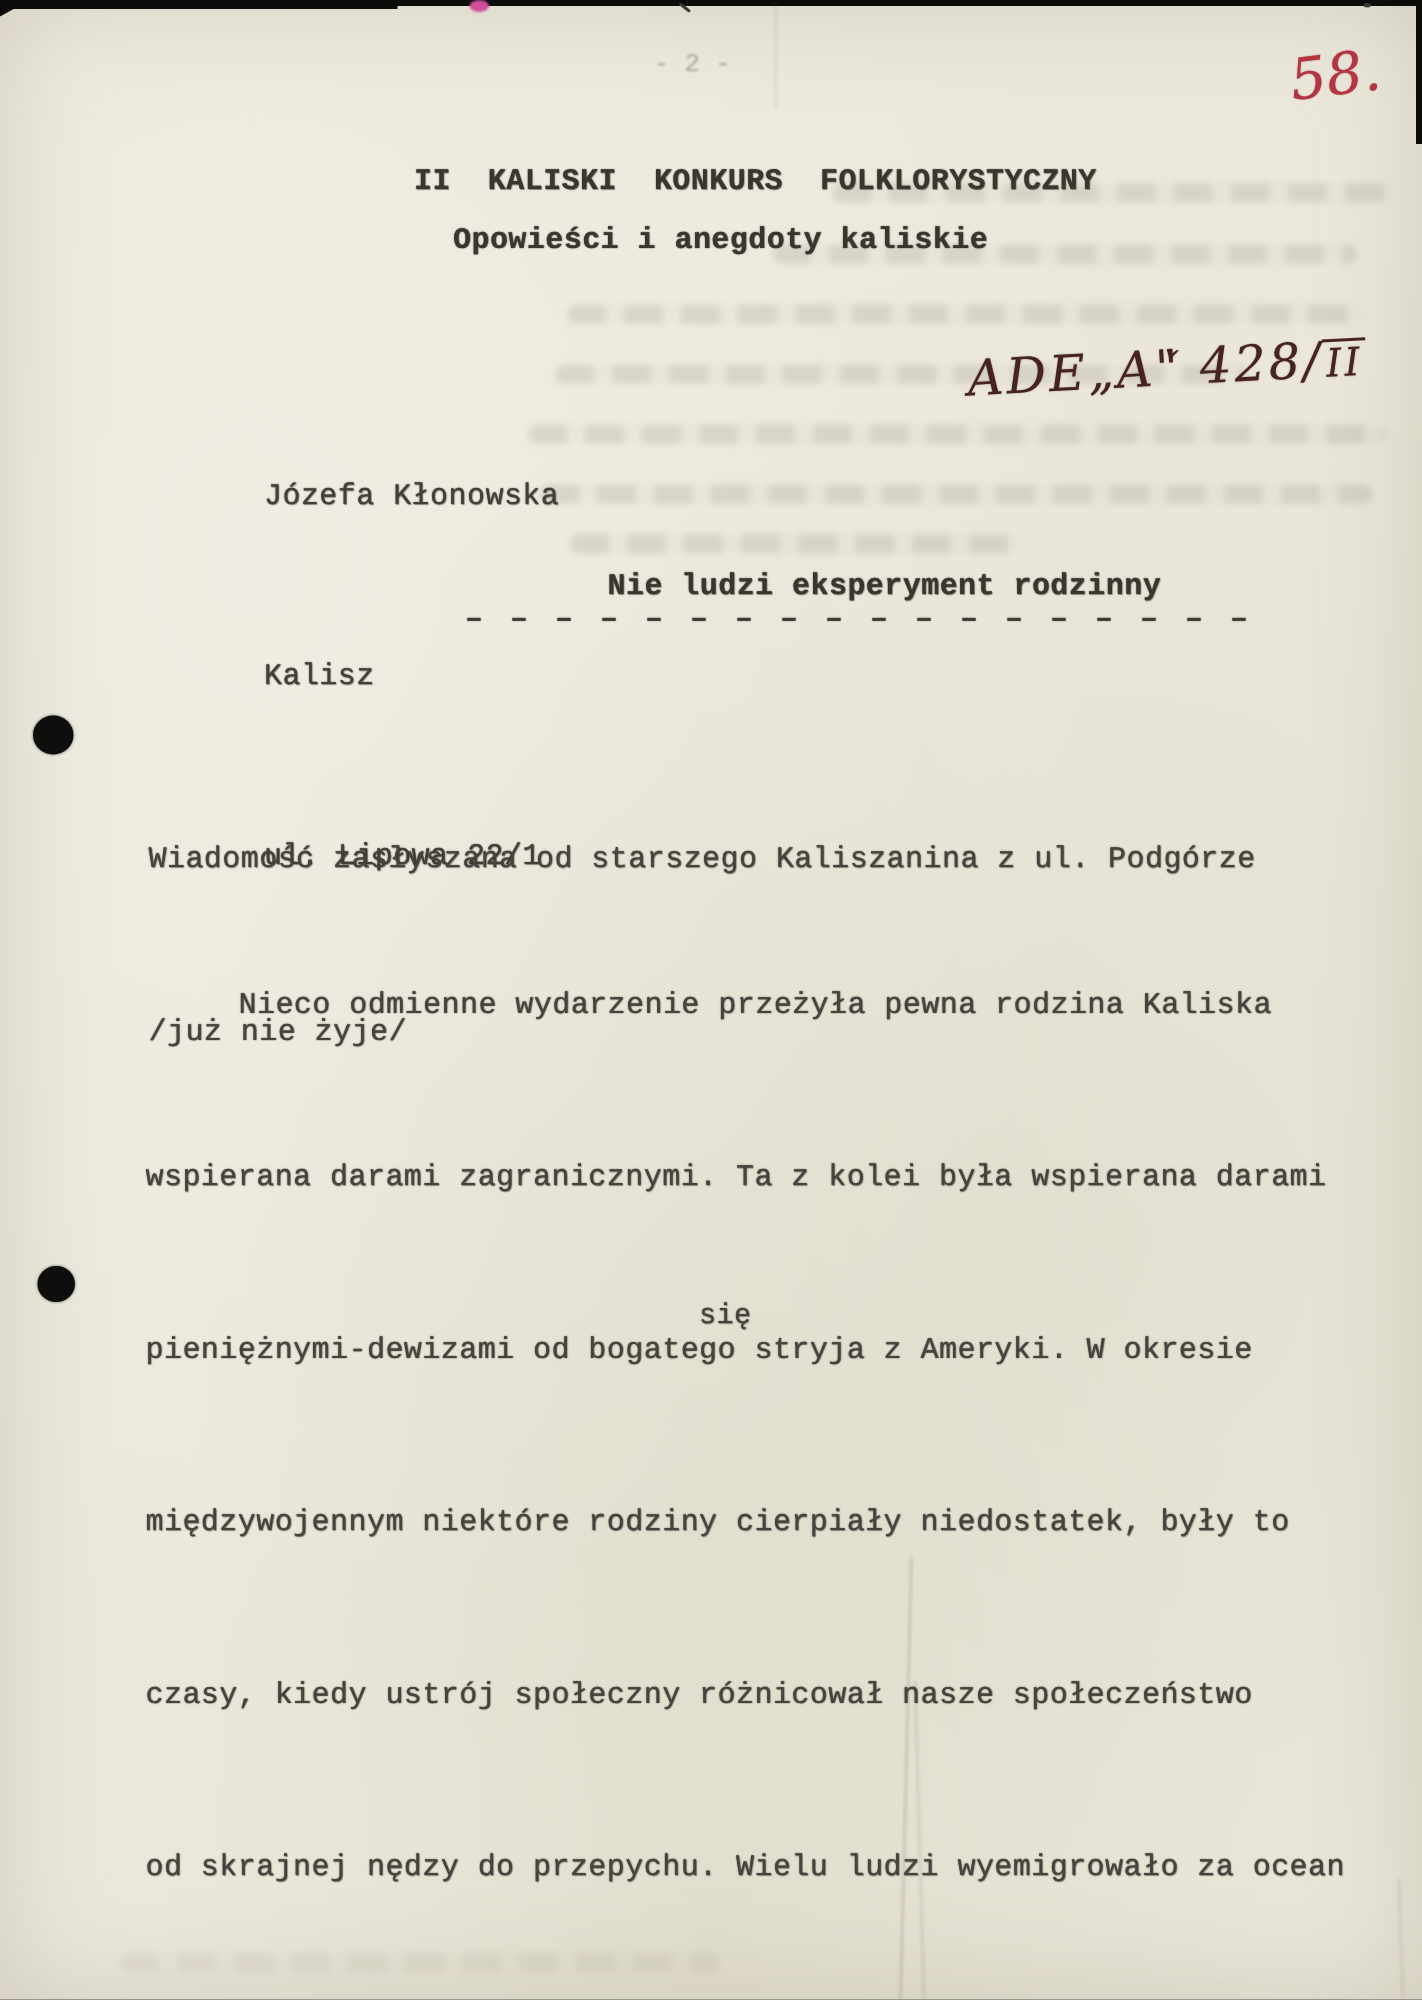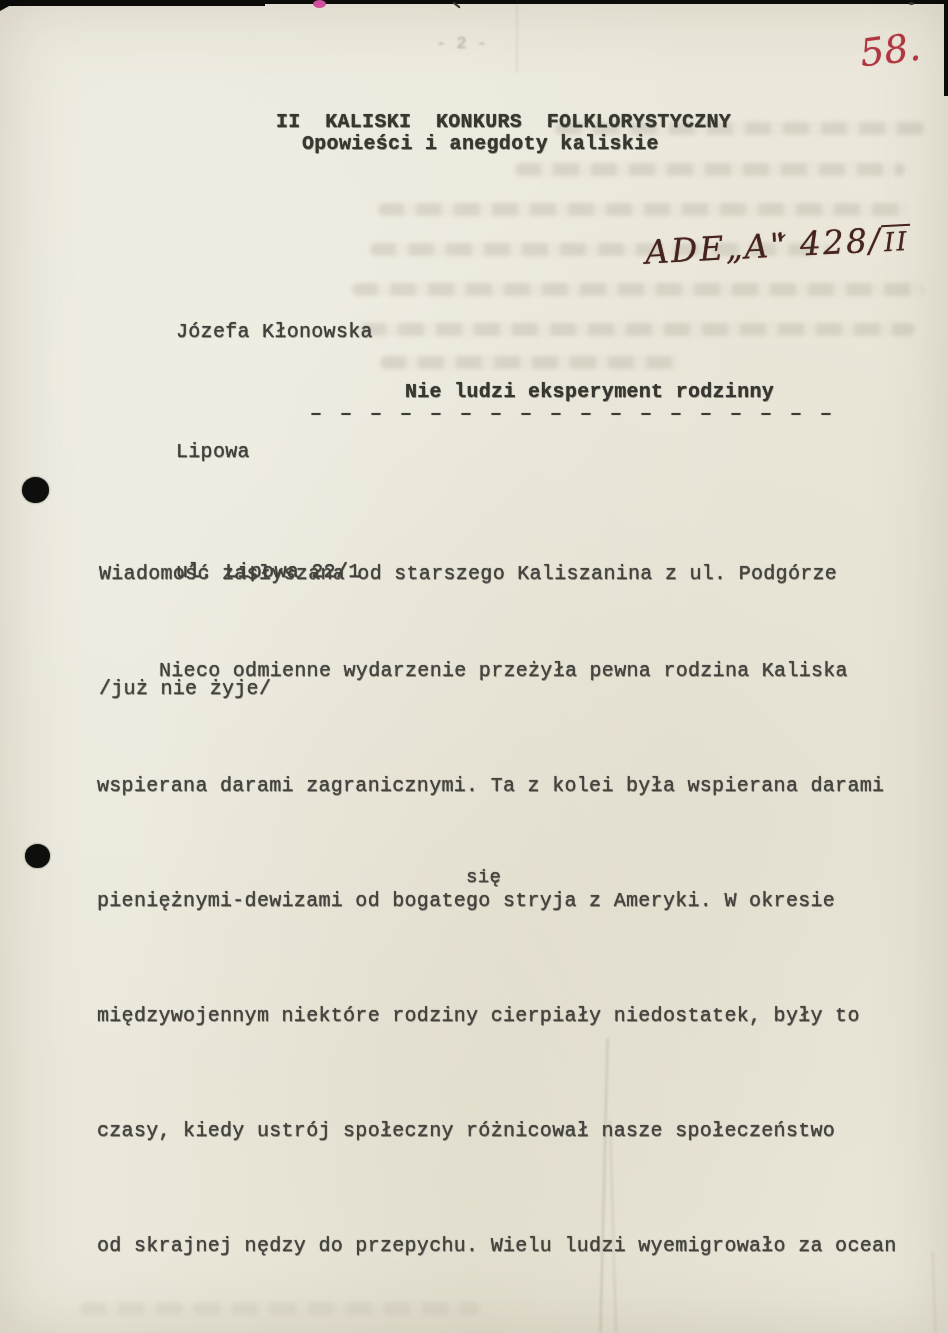--- a/index.html
+++ b/index.html
@@ -121,30 +121,30 @@
   <div class="abs pink-mark" style="left:313px;top:0;width:13px;height:8px;"></div>
   <div class="abs speck" style="left:452px;top:4px;width:9px;height:2px;transform:rotate(38deg);border-radius:2px;"></div>
   <div class="abs speck" style="left:909px;top:2px;width:5px;height:3px;"></div>
 
   <div class="abs hole" style="left:22px;top:477px;width:27px;height:26px;"></div>
   <div class="abs hole" style="left:25px;top:844px;width:25px;height:24px;"></div>
 
   <div class="abs handwriting page-number">58.</div>
 
   <div class="abs tw bold" style="left:276px;top:110px;">II  KALISKI  KONKURS  FOLKLORYSTYCZNY</div>
-  <div class="abs tw bold" style="left:302px;top:132px;">Opowieści i anegdoty kaliskie</div>
+  <div class="abs tw bold" style="left:302px;top:149px;">Opowieści i anegdoty kaliskie</div>
 
   <div class="abs handwriting archive">
     <span>ADE„A" 428/</span><span class="numeral">II</span>
     <span class="hook">ˇ</span>
   </div>
 
   <div class="abs tw" style="left:176px;top:232px;line-height:40px;">
     <div>Józefa Kłonowska</div>
-    <div>Lipowa</div>
+    <div>Kalisz</div>
     <div>ul. Lipowa 22/1</div>
   </div>
 
   <div class="abs tw bold" style="left:405px;top:380px;">Nie ludzi eksperyment rodzinny</div>
   <div class="abs underline-dashes tw">– – – – – – – – – – – – – – – – – –</div>
 
   <div class="abs tw body-block" style="left:99px;top:478px;">
     <div>Wiadomość zasłyszana od starszego Kaliszanina z ul. Podgórze</div>
     <div>/już nie żyje/</div>
   </div>

